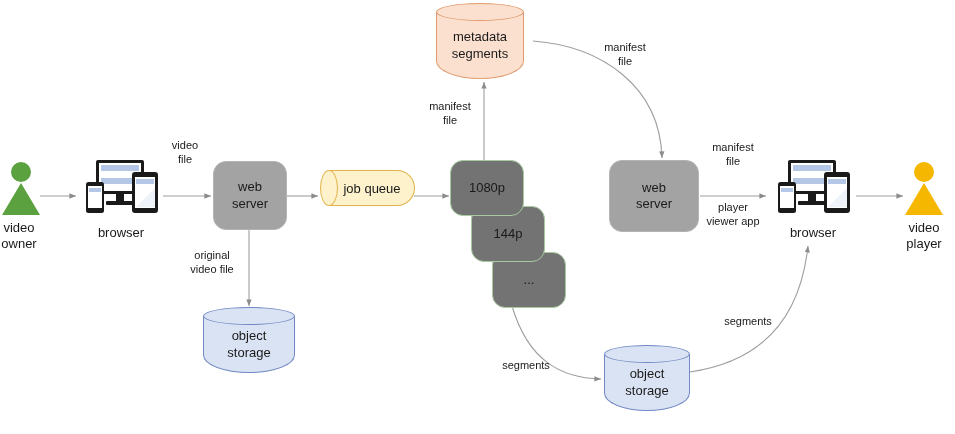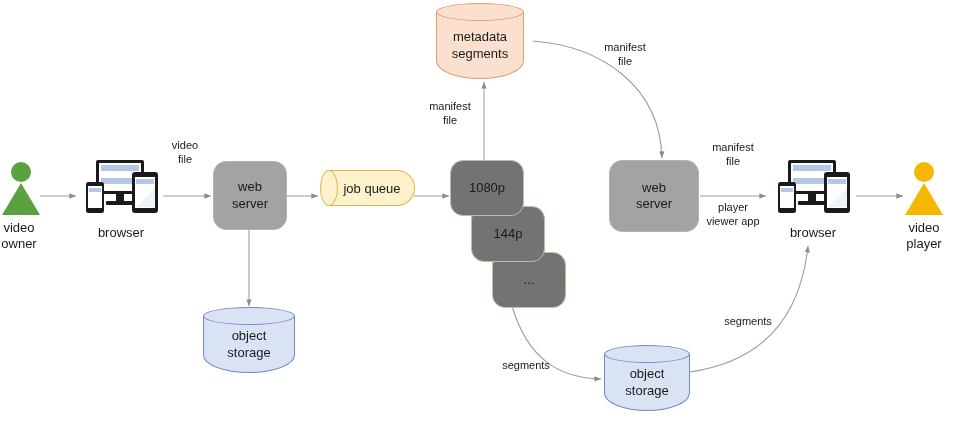--- a/index.html
+++ b/index.html
@@ -252,20 +252,24 @@
     <div>file</div>
   </div>
 
   <div class="node rbox grey" style="left:213px; top:161px; width:74px; height:69px;">
     <div>
       <div>web</div>
       <div>server</div>
     </div>
   </div>
 
+  <div class="edge-label" style="left:178px; top:248px; width:68px; text-align:center;">
+    <div>original</div>
+    <div>video file</div>
+  </div>
 
   <div class="vcyl" style="left:203px; top:307px; width:92px; height:66px; --fill:#dae3f3; --stroke:#7189c4;">
     <div class="vc-body"></div>
     <div class="vc-top"></div>
     <div class="vc-label">
       <div>
         <div>object</div>
         <div>storage</div>
       </div>
     </div>

